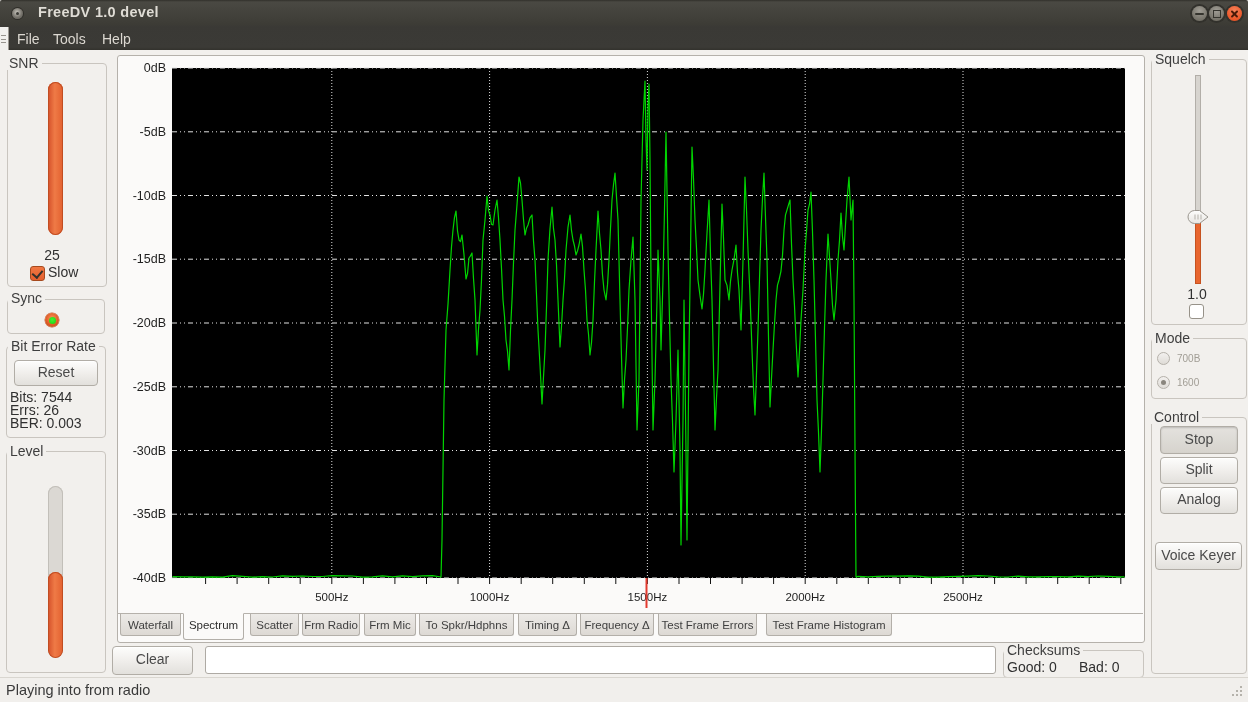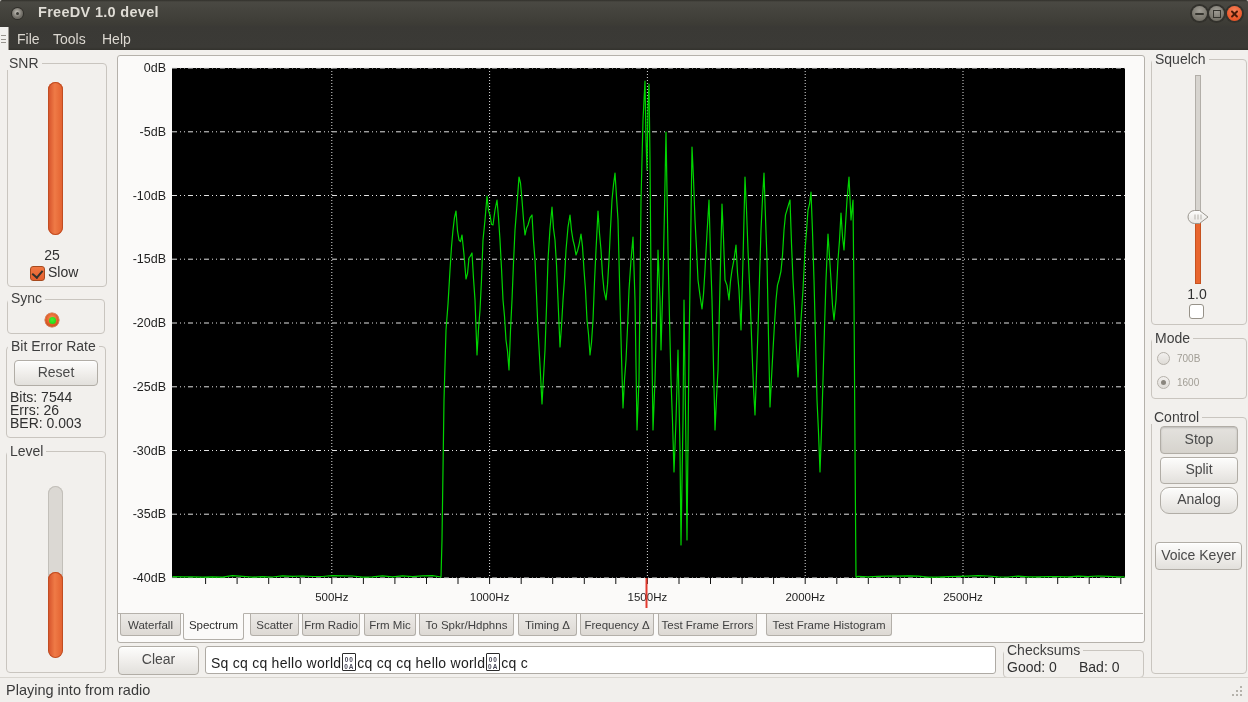--- a/index.html
+++ b/index.html
@@ -44,21 +44,21 @@
 #ber{left:10px;top:417px;}
 #gblevel{left:6px;top:451px;width:98px;height:220px;}
 #levelbar{left:48px;top:486px;width:15px;height:172px;border-radius:8px;overflow:hidden;background:#dbd8d3;box-shadow:inset 0 0 0 1px #c2bfb9;}
 #levelorange{position:absolute;left:0;top:86px;width:15px;height:86px;border-radius:8px;background:linear-gradient(90deg,#d4502a,#ef7a46 45%,#e2602f);box-shadow:inset 0 0 0 1px #c14d22;}
 
 #nb{left:117px;top:55px;width:1026px;height:586px;background:#fbfaf9;border:1px solid #b5b1ab;border-radius:3px;}
 #nbsep{left:117px;top:613px;width:1026px;height:1px;background:#b5b1ab;}
 .tab{top:614px;height:22px;line-height:22px;background:linear-gradient(#eceae7,#ddd9d4);border:1px solid #b3afa9;border-top:none;border-radius:0 0 3px 3px;font-size:11.5px;color:#3f3f3f;text-align:center;box-sizing:border-box;}
 #tabsel{left:183px;top:613px;width:61px;height:27px;background:#fbfaf9;border:1px solid #b3afa9;border-top:1px solid #fbfaf9;border-radius:0 0 3px 3px;font-size:11.5px;color:#2e2e2e;text-align:center;line-height:23px;box-sizing:border-box;}
 
-#btnclear{left:118px;top:646px;width:79px;height:27px;line-height:25px;}
+#btnclear{left:112px;top:646px;width:79px;height:27px;line-height:25px;}
 #input{left:205px;top:646px;width:791px;height:28px;background:#fff;border:1px solid #aeaaa4;border-radius:3px;box-sizing:border-box;}
 #inputtext{left:211px;top:653px;font-size:14px;letter-spacing:0.25px;color:#1c1c1c;white-space:nowrap;}
 .ctrlbox{display:inline-block;vertical-align:-3px;width:12px;height:16px;border:1.5px solid #2a2a2a;border-radius:1px;margin:0 1px;position:relative;background:#fff;}
 .ctrlbox i{position:absolute;left:0;font-style:normal;font-size:6.5px;font-weight:bold;letter-spacing:1px;line-height:7px;width:12px;text-align:center;color:#445;}
 .ctrlbox .r1{top:1.5px;}
 .ctrlbox .r2{top:8.5px;}
 #gbchk{left:1003px;top:650px;width:139px;height:26px;}
 #gbchkl{left:1004px;top:644px;background:#f2f0ed;}
 #chkgood{left:1007px;top:661px;}
 #chkbad{left:1079px;top:661px;}
@@ -73,21 +73,21 @@
 .radio{width:11px;height:11px;border-radius:50%;border:1px solid #b5b1aa;background:linear-gradient(#f2f0ee,#dfdcd7);}
 #r700{left:1157px;top:352px;}
 #r1600{left:1157px;top:376px;}
 #r1600:after{content:"";position:absolute;left:3px;top:3px;width:5px;height:5px;border-radius:50%;background:#8a867e;}
 .rlbl{font-size:10px;line-height:13px;color:#a19d95;}
 #r700l{left:1177px;top:352px;}
 #r1600l{left:1177px;top:376px;}
 #gbctl{left:1151px;top:417px;width:94px;height:255px;}
 #btnstop{left:1160px;top:426px;width:76px;height:26px;line-height:24px;background:linear-gradient(#e4e2de,#d6d3cd);box-shadow:inset 0 1px 2px rgba(0,0,0,.18);}
 #btnsplit{left:1160px;top:457px;width:76px;height:25px;line-height:23px;}
-#btnanalog{left:1160px;top:487px;width:76px;height:25px;line-height:23px;border-radius:9px;}
+#btnanalog{left:1160px;top:487px;width:76px;height:25px;line-height:23px;}
 #btnvk{left:1155px;top:517px;width:85px;height:26px;line-height:24px;margin-top:25px;}
 #btnptt{left:1159px;top:549px;width:78px;height:121px;line-height:121px;font-size:13.5px;}
 
 #status{left:0;top:677px;width:1248px;height:25px;background:#f1efec;border-top:1px solid #d9d6d0;box-sizing:border-box;}
 #statustext{left:6px;top:682px;font-size:14.5px;color:#3a3a3a;}
 #grip{right:2px;bottom:2px;width:14px;height:14px;}
 #grip i{position:absolute;width:2px;height:2px;background:#b5b2ab;}
 </style>
 </head>
 <body>
@@ -210,21 +210,20 @@
   <div class="abs tab" style="left:364px;width:52px;">Frm Mic</div>
   <div class="abs tab" style="left:419px;width:95px;">To Spkr/Hdphns</div>
   <div class="abs tab" style="left:518px;width:59px;">Timing Δ</div>
   <div class="abs tab" style="left:580px;width:74px;">Frequency Δ</div>
   <div class="abs tab" style="left:658px;width:99px;">Test Frame Errors</div>
   <div class="abs tab" style="left:766px;width:126px;">Test Frame Histogram</div>
   <div id="tabsel" class="abs">Spectrum</div>
 
   <div id="btnclear" class="abs btn">Clear</div>
   <div id="input" class="abs"></div>
-  <div id="inputtext" class="abs">Sq cq cq hello world<span class="ctrlbox"><i class="r1">00</i><i class="r2">0A</i></span>cq cq cq hello world<span class="ctrlbox"><i class="r1">00</i><i class="r2">0A</i></span>cq c</div>
   <div id="gbchk" class="abs gb"></div>
   <div id="gbchkl" class="abs gbl">Checksums</div>
   <div id="chkgood" class="abs txt">Good: 0</div>
   <div id="chkbad" class="abs txt">Bad: 0</div>
 
   <div id="gbsq" class="abs gb"></div>
   <div class="abs gbl" style="left:1152px;top:53px;">Squelch</div>
   <div id="sqtrack" class="abs"></div>
   <div id="sqtrackor" class="abs"></div>
   <svg class="abs" style="left:1187px;top:210px" width="22" height="14" xmlns="http://www.w3.org/2000/svg">

